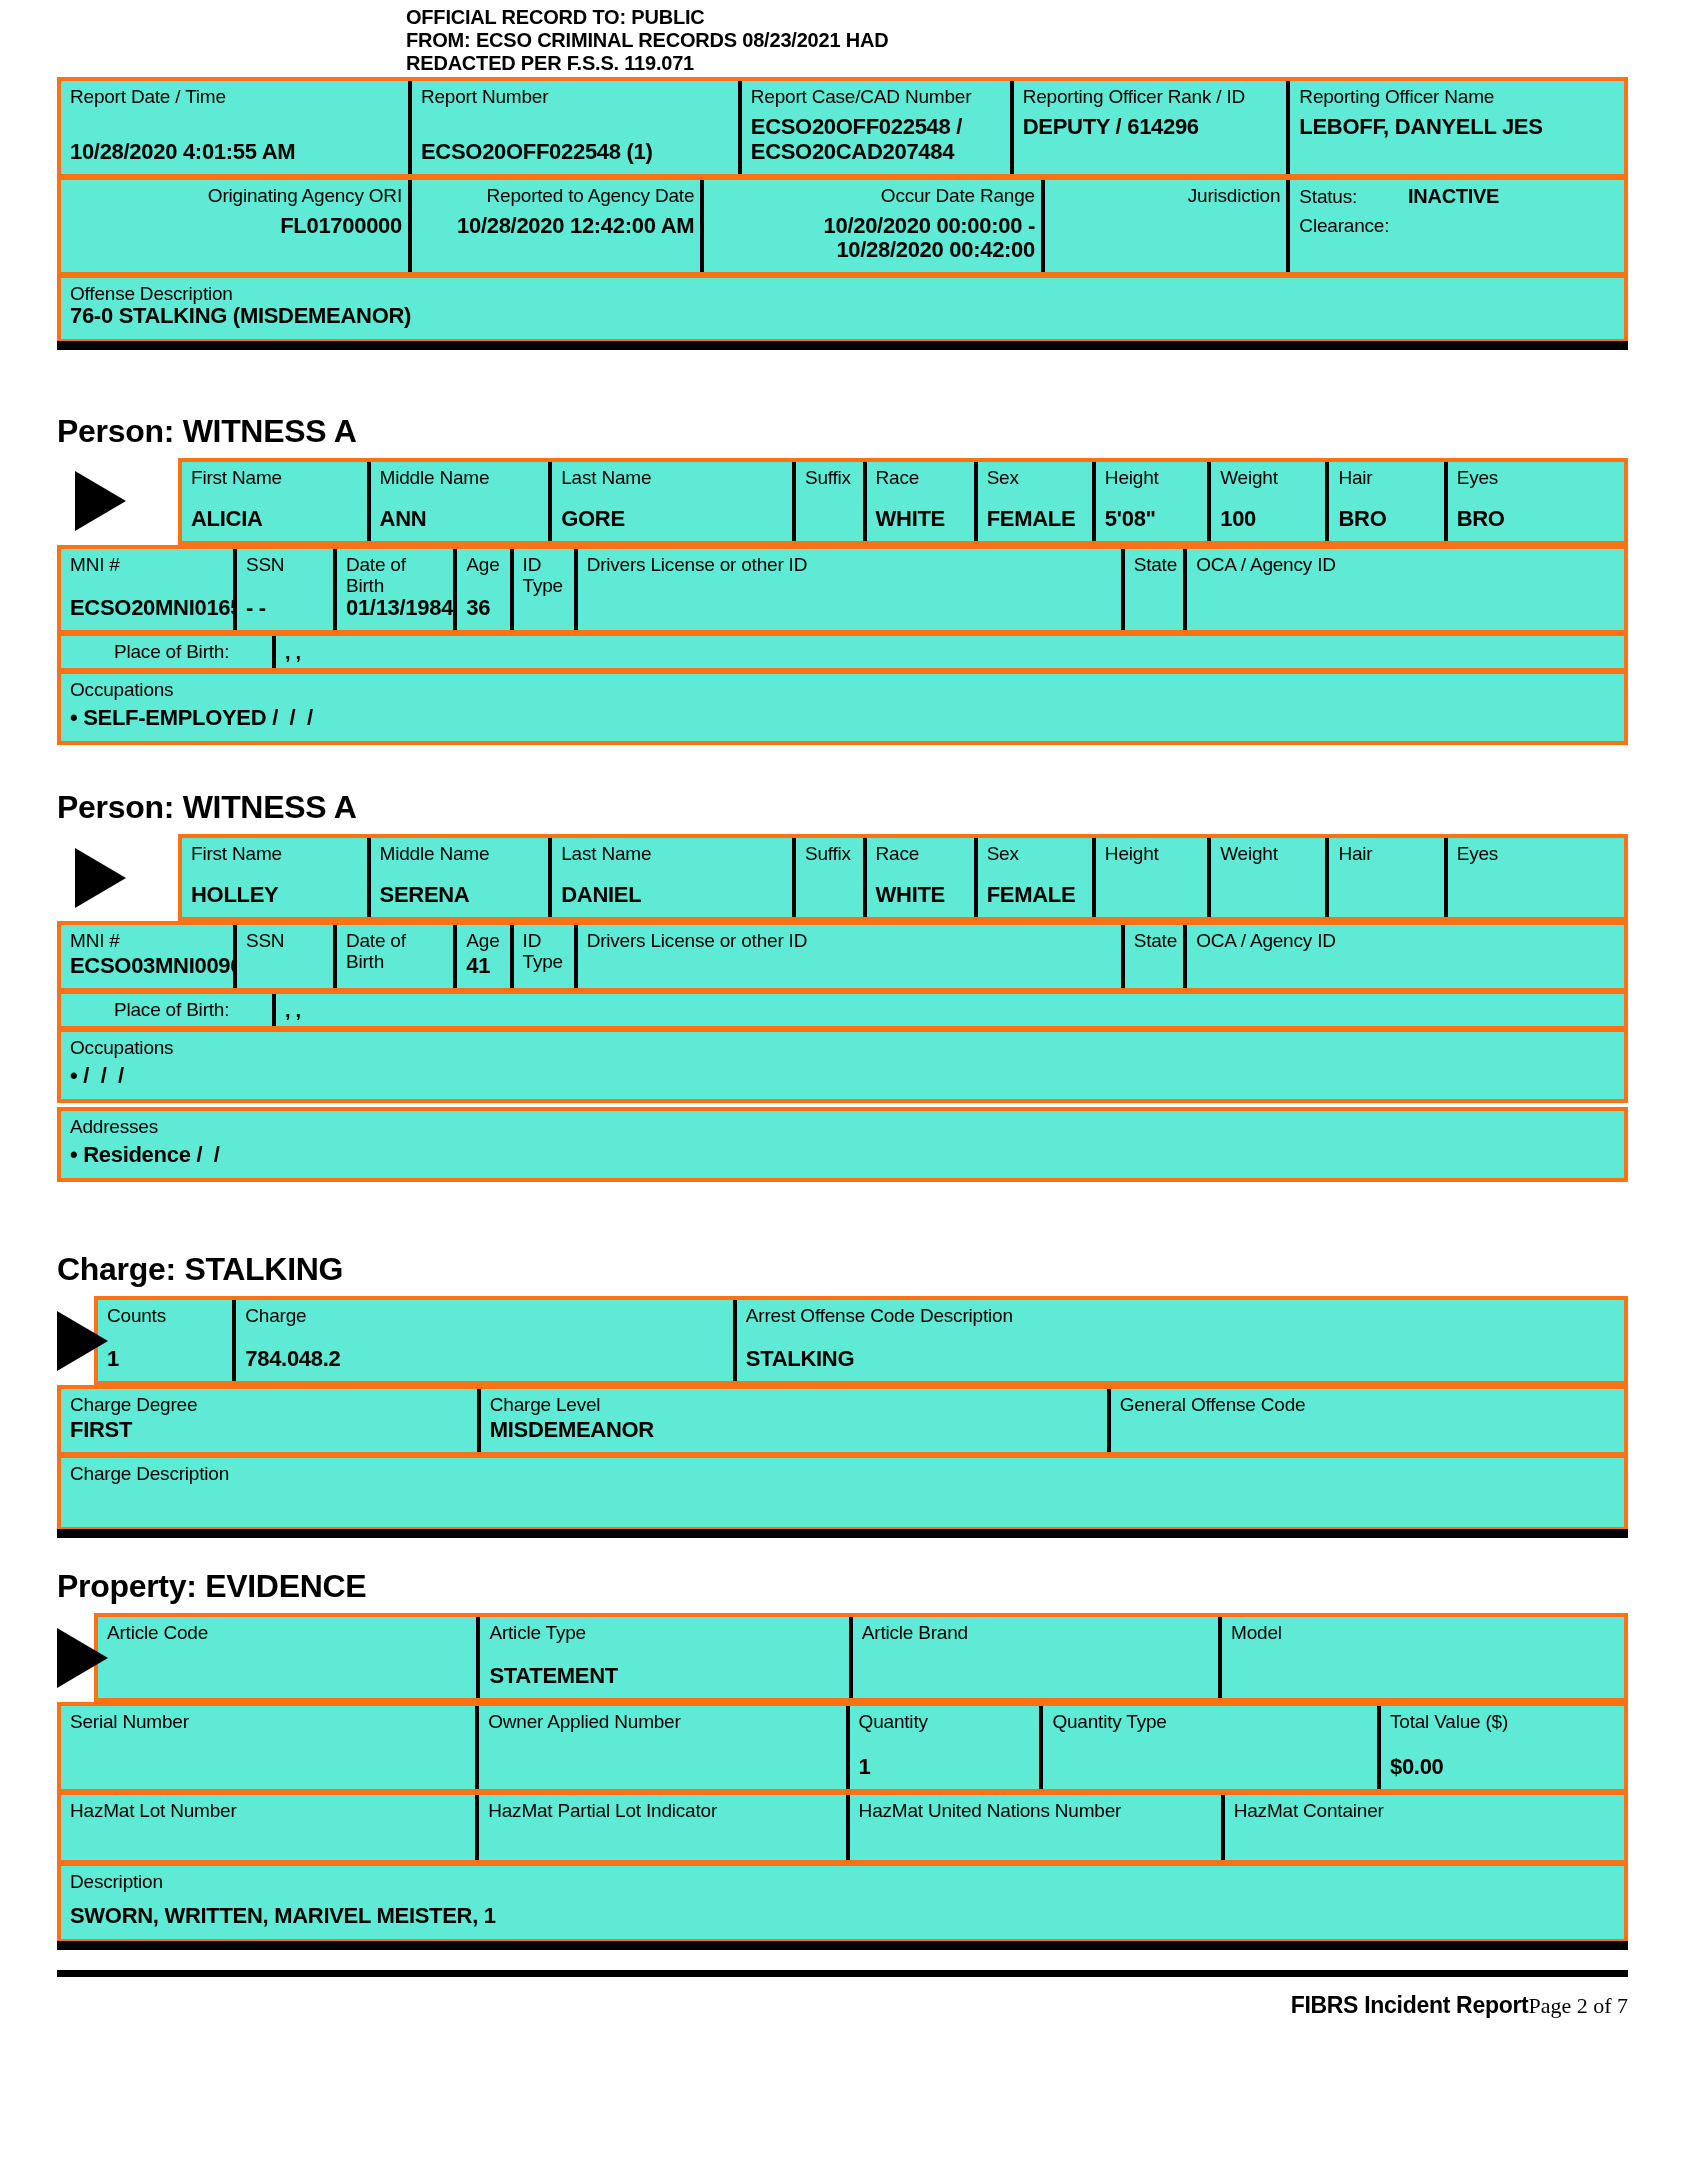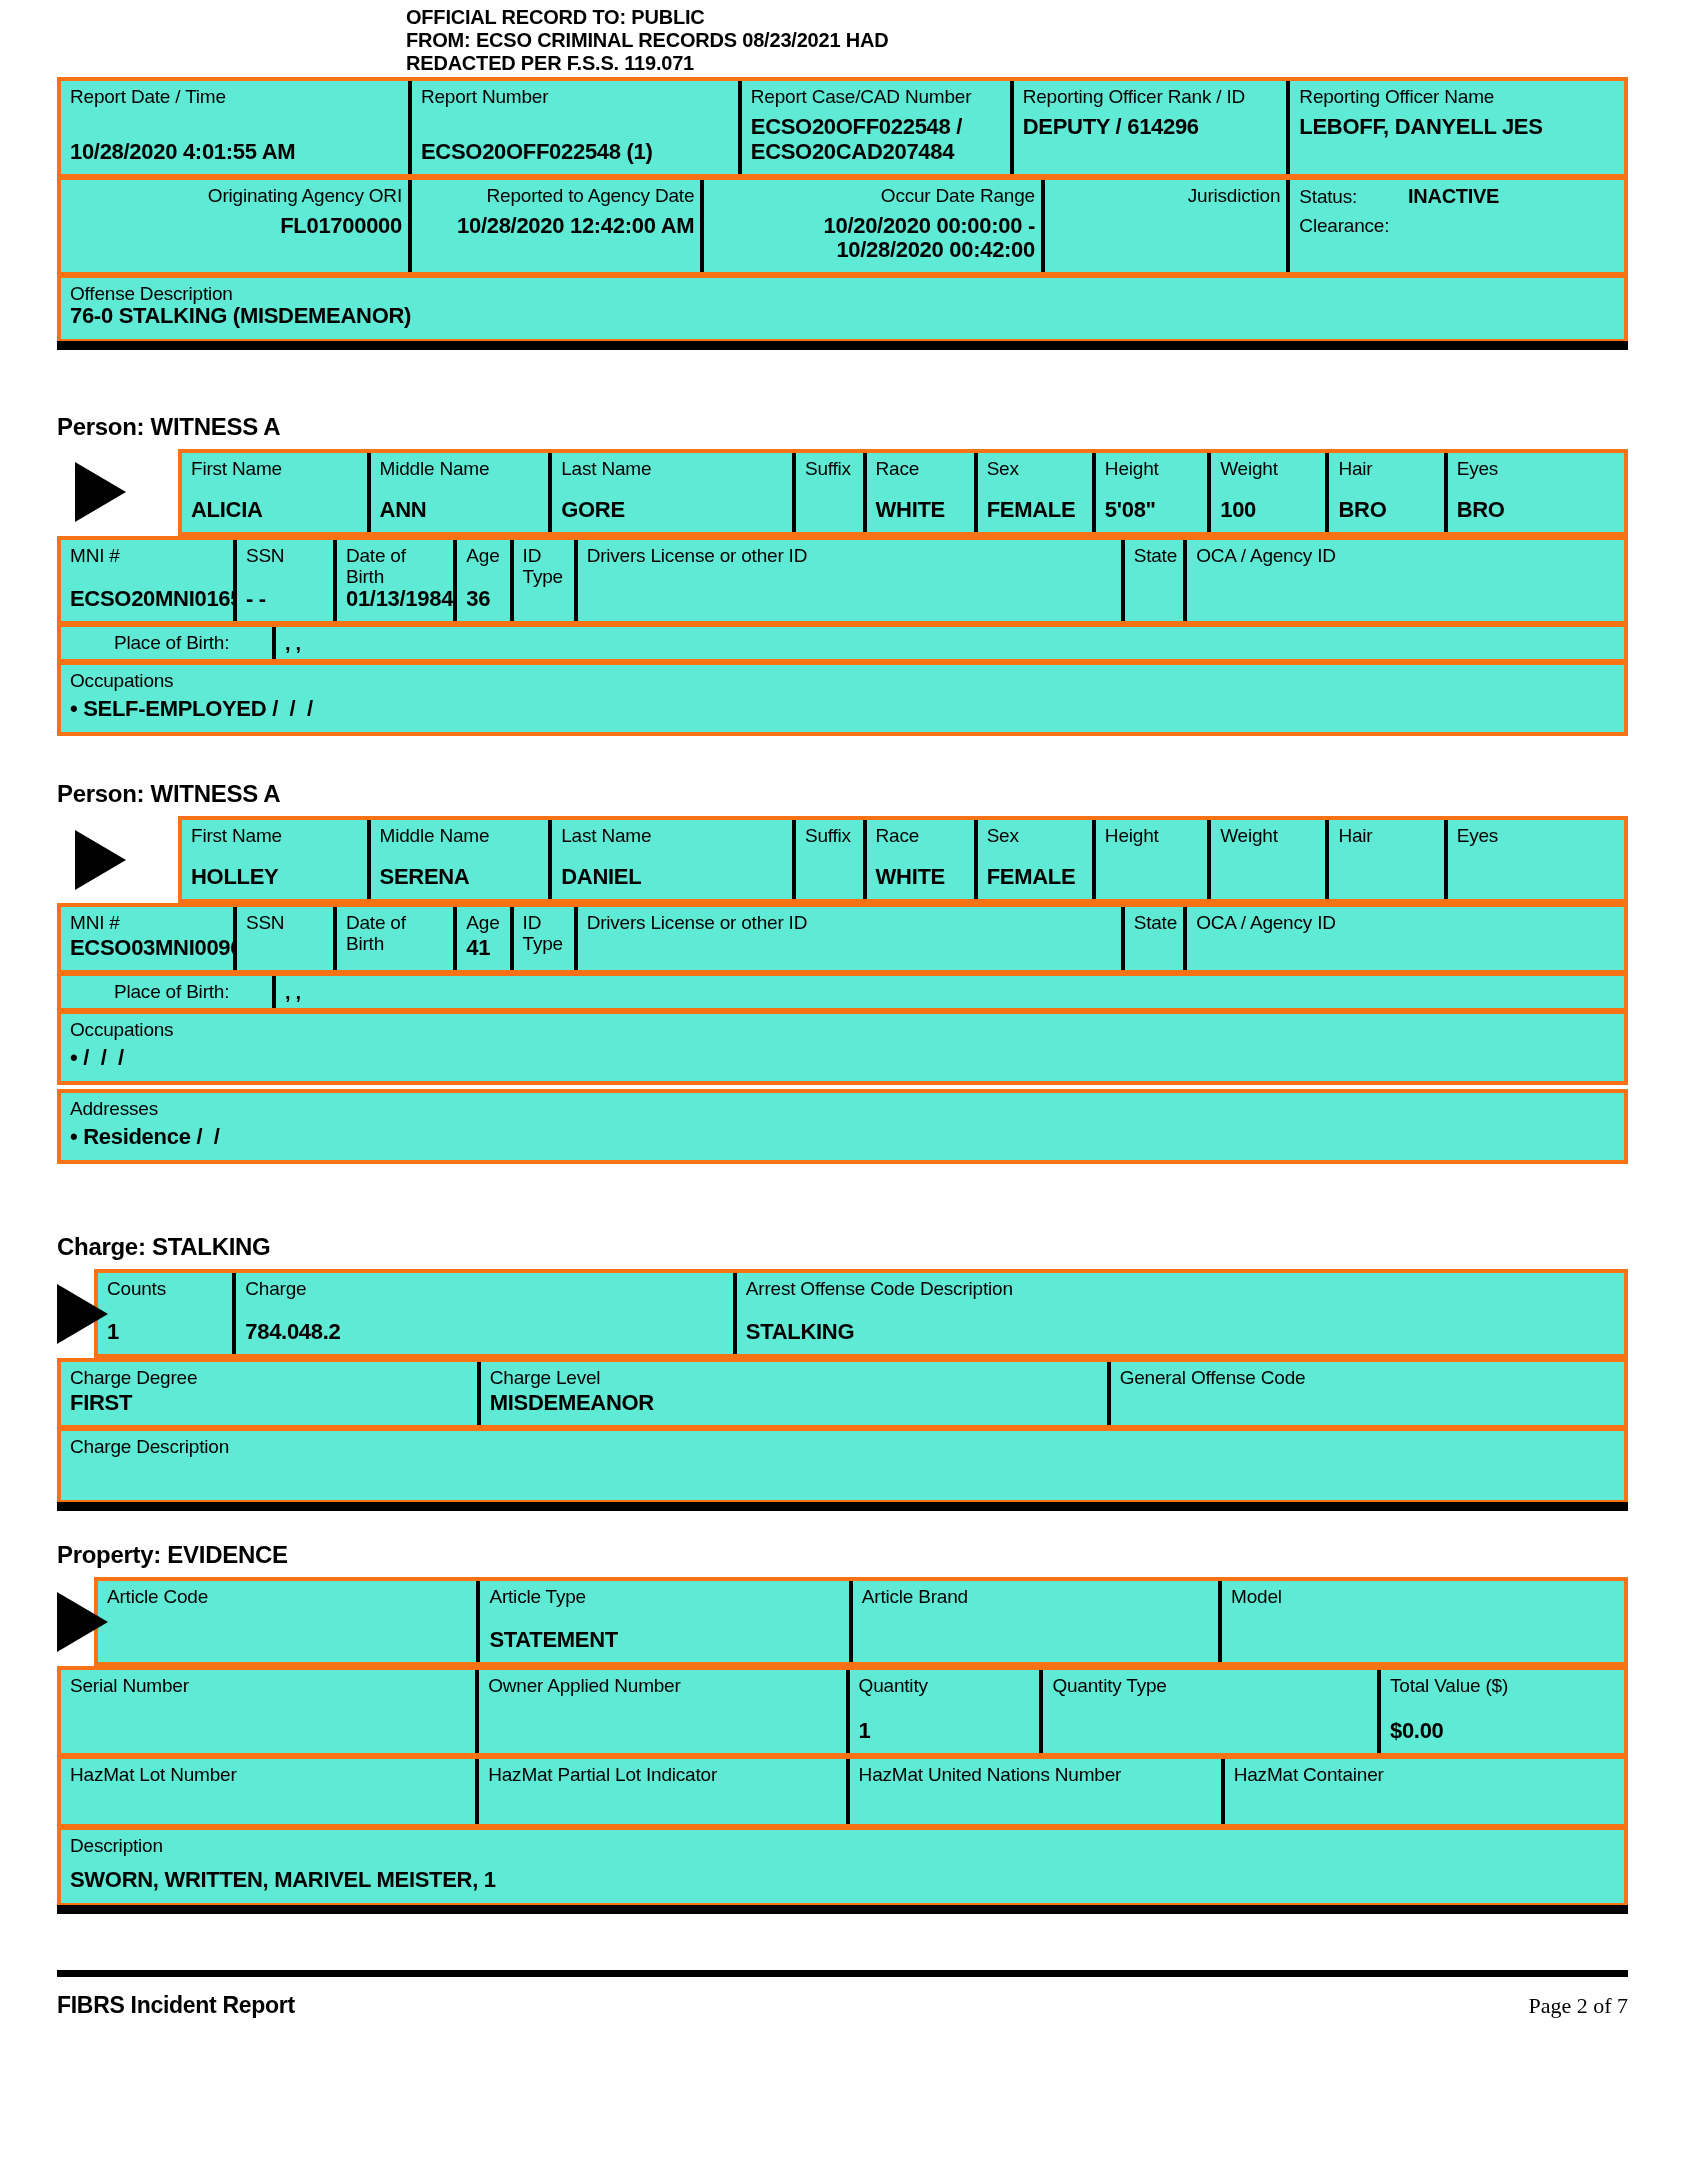--- a/index.html
+++ b/index.html
@@ -19,32 +19,32 @@
   .h88{min-height:87px;}.h72{min-height:71px;}.h40{min-height:40px;padding-left:44px;}
   .h76{min-height:75px;}.h90{min-height:89px;}.h78{min-height:77px;}
   .h92{min-height:91px;}.h74{min-height:73px;}.h82{min-height:81px;}
   .top{justify-content:flex-start;gap:8px;}
   .statusline{display:flex;align-items:baseline;}
   .statusline .v{font-size:20px;margin-left:51px;}
   .flat .c{flex-direction:row;align-items:center;justify-content:flex-start;padding:4px 6px 4px 9px;}
   .flat .v{font-size:20px;}
   .listbox{flex-direction:column;justify-content:space-between;padding:5px 6px 10px 9px;}
   .closebar{height:9px;background:#000;margin-top:-2px;}
-  .sec-title{font-size:24px;font-weight:700;letter-spacing:-0.3px;margin:0 0 8px 0;}
+  .sec-title{font-size:32px;font-weight:700;letter-spacing:-0.3px;margin:0 0 8px 0;}
   .mt-p1{margin-top:63px;}.mt-p2{margin-top:44px;}.mt-ch{margin-top:69px;}.mt-pr{margin-top:30px;}
   .inset{position:relative;margin-left:121px;}
   .inset-s{position:relative;margin-left:37px;}
   .marker{position:absolute;top:50%;transform:translateY(-50%);width:0;height:0;
           border-top:30px solid transparent;border-bottom:30px solid transparent;border-left:51px solid #000;z-index:2;}
   .inset .marker{left:-103px;}
   .inset-s .marker{left:-37px;}
   .addr{margin-top:4px !important;}
   .footer{position:absolute;left:57px;top:1970px;width:1571px;}
   .footer-rule{height:7px;background:#000;margin-bottom:15px;}
-  .footer-row{display:flex;justify-content:space-between;align-items:baseline;}
+  .footer-row{display:flex;justify-content:flex-end;align-items:baseline;}
   .footer-left{font-size:23px;font-weight:700;letter-spacing:-0.3px;}
   .footer-right{font-family:"Liberation Serif", serif;font-size:22px;}
 </style>
 </head>
 <body>
 
 <div class="page">
 
   <div class="stamp">
     <div>OFFICIAL RECORD TO: PUBLIC</div>

